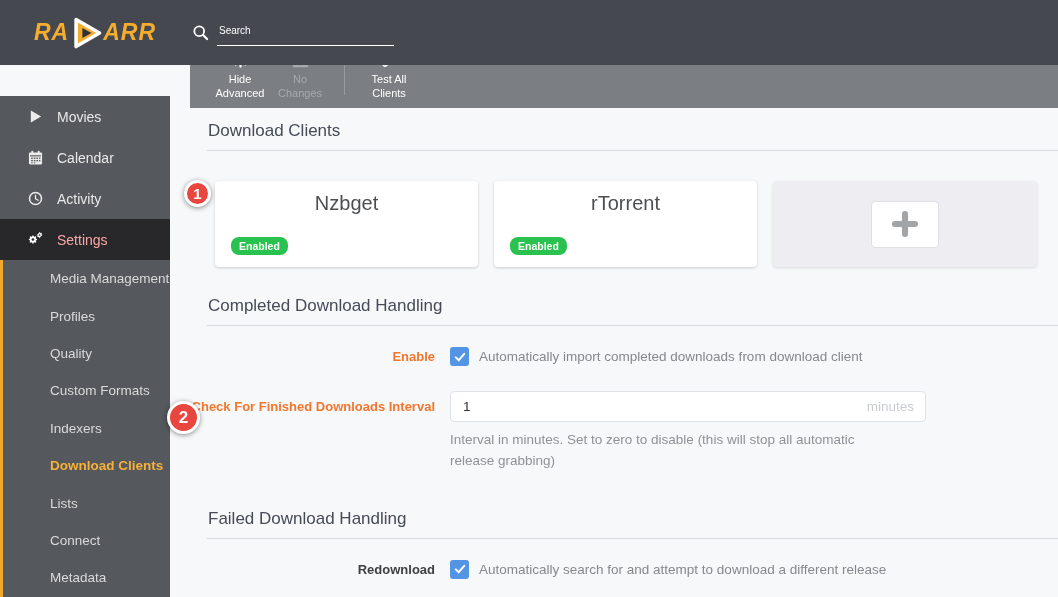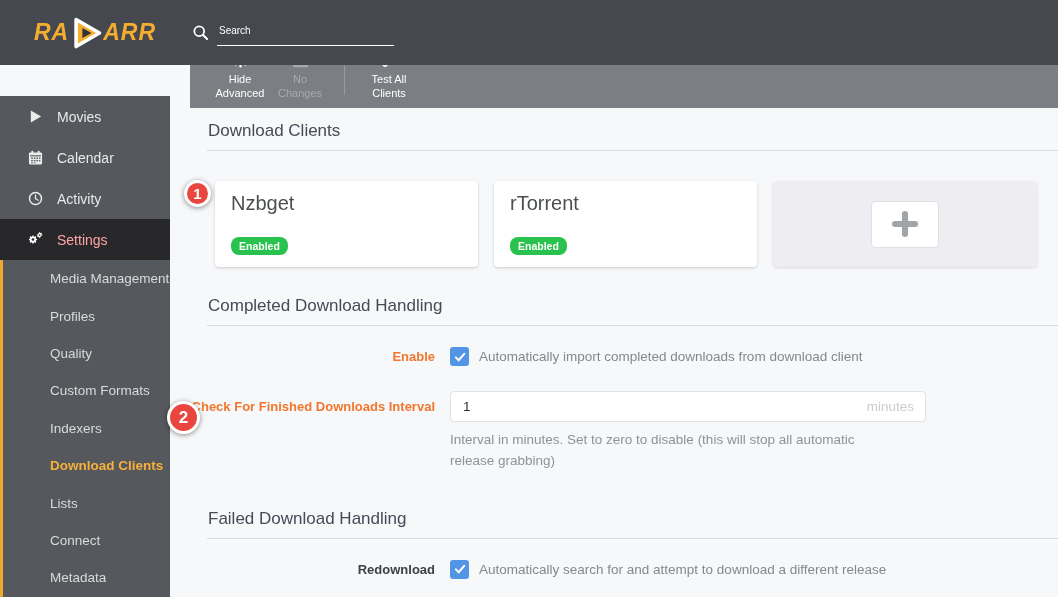--- a/index.html
+++ b/index.html
@@ -49,21 +49,21 @@
   .tool-sep { width:1px; height:34px; background:#979a9e; margin:0 14px; align-self:center; }
 
   
   .content { position:absolute; left:190px; top:108px; right:0; bottom:0;
     background:#f7f8fa; overflow:hidden; }
   .section-head { margin-left:17px; padding:13px 0 9px 1px;
     border-bottom:1px solid #d9dbe0; color:#454b57; font-size:17px; font-weight:400; }
   .head-completed { margin-top:29px; padding-top:0; }
   .head-failed { margin-top:37px; padding-top:0; }
 
-  .cards-row { display:flex; gap:16px; margin:30px 0 0 25px; }
+  .cards-row { display:flex; gap:16px; margin:30px 0 0 25px;text-align:center; }
   .client-card { width:263px; height:86px; background:#fff; border-radius:4px;
     box-shadow:0 1px 3px rgba(0,0,0,0.18); padding:11px 16px 12px 16px;
     display:flex; flex-direction:column; justify-content:space-between; cursor:pointer; }
   .client-name { font-size:20px; color:#4c4f52; font-weight:400; }
   .status-badge { align-self:flex-start; background:#29c24e; color:#fff;
     font-size:10.5px; font-weight:700; padding:3px 8px; border-radius:8px; }
   .add-card { width:264px; height:86px; background:#eeeef2; border-radius:4px;
     box-shadow:0 1px 3px rgba(0,0,0,0.12); display:flex; align-items:center;
     justify-content:center; cursor:pointer; }
   .add-btn { width:68px; height:47px; background:#fff; border:1px solid #dfe0e4;

